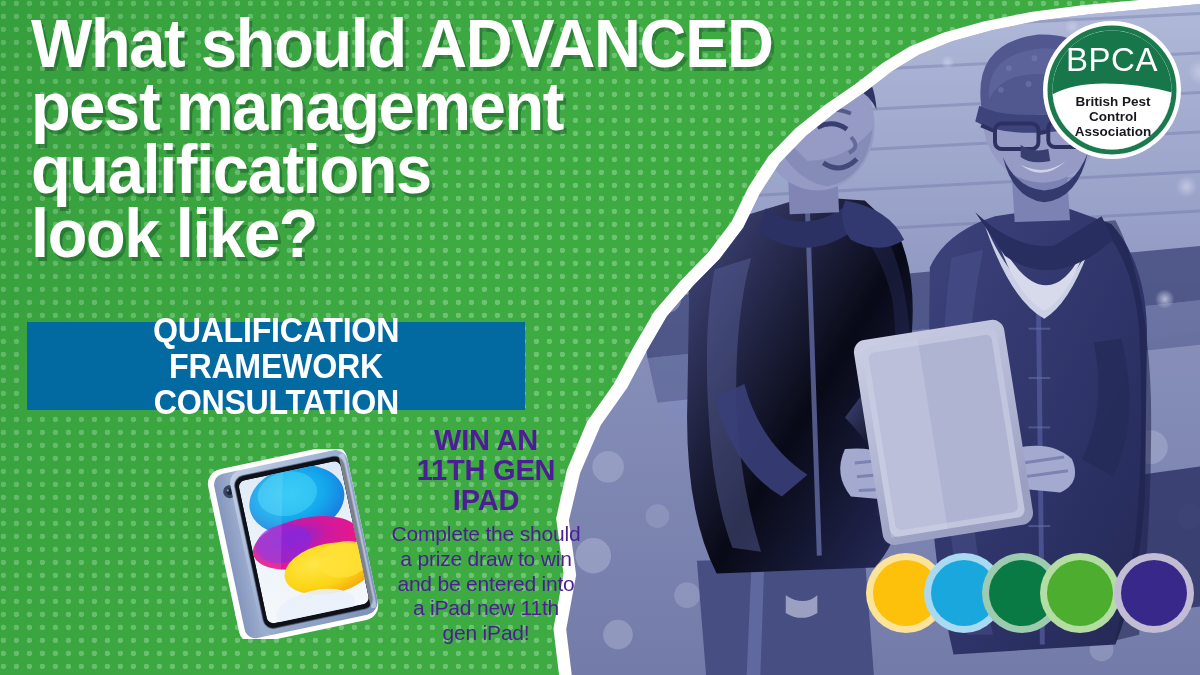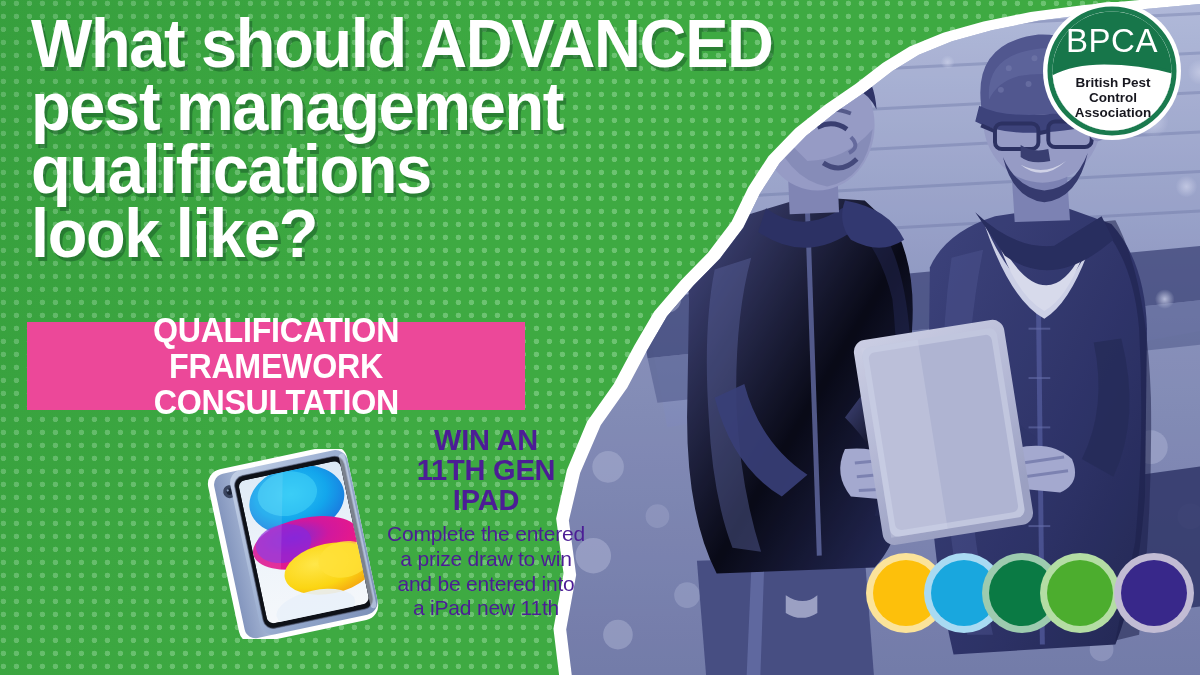--- a/index.html
+++ b/index.html
@@ -174,21 +174,21 @@
     font-size: 21px;
     line-height: 1.17;
     letter-spacing: -0.2px;
   }
   .prize-body .ln { display: block; white-space: nowrap; }
 
   
   .logo {
     position: absolute;
     right: 18px;
-    top: 1px;
+    top: 20px;
     width: 140px;
     height: 140px;
   }
 
   
   .circles {
     position: absolute;
     left: 866px;
     top: 553px;
     width: 330px;
@@ -422,21 +422,21 @@
     </div>
   </div>
 
   <div class="headline">
     <span class="ln">What should ADVANCED</span>
     <span class="ln">pest management</span>
     <span class="ln">qualifications</span>
     <span class="ln">look like?</span>
   </div>
 
-  <div class="banner" style="background: #ec4899;">
+  <div class="banner" style="background: #0369a1;">
     <span class="banner-line">QUALIFICATION FRAMEWORK</span>
     <span class="banner-line">CONSULTATION</span>
   </div>
 
   <div class="prize">
 
     <div class="ipad-holder">
       <svg viewBox="0 0 180 190" width="180" height="190">
         <defs>
           <linearGradient id="ipadBody" x1="0" y1="0" x2="1" y2="1">
@@ -511,24 +511,25 @@
       </svg>
     </div>
 
     <div class="prize-text">
       <div class="prize-title">
         <span class="ln">WIN AN</span>
         <span class="ln">11TH GEN</span>
         <span class="ln">IPAD</span>
       </div>
       <div class="prize-body">
-        <span class="ln">Complete the entered</span>
+        <span class="ln">Complete the should</span>
         <span class="ln">a prize draw to win</span>
         <span class="ln">and be entered into</span>
         <span class="ln">a iPad new 11th</span>
+        <span class="ln">gen iPad!</span>
       </div>
     </div>
   </div>
 
   <div class="logo">
     <svg viewBox="0 0 140 140" width="140" height="140">
 
       <circle cx="70" cy="70" r="69" fill="#FFFFFF"></circle>
 
       <circle cx="70" cy="70" r="62" fill="none" stroke="#1A7A4E" stroke-width="5"></circle>

